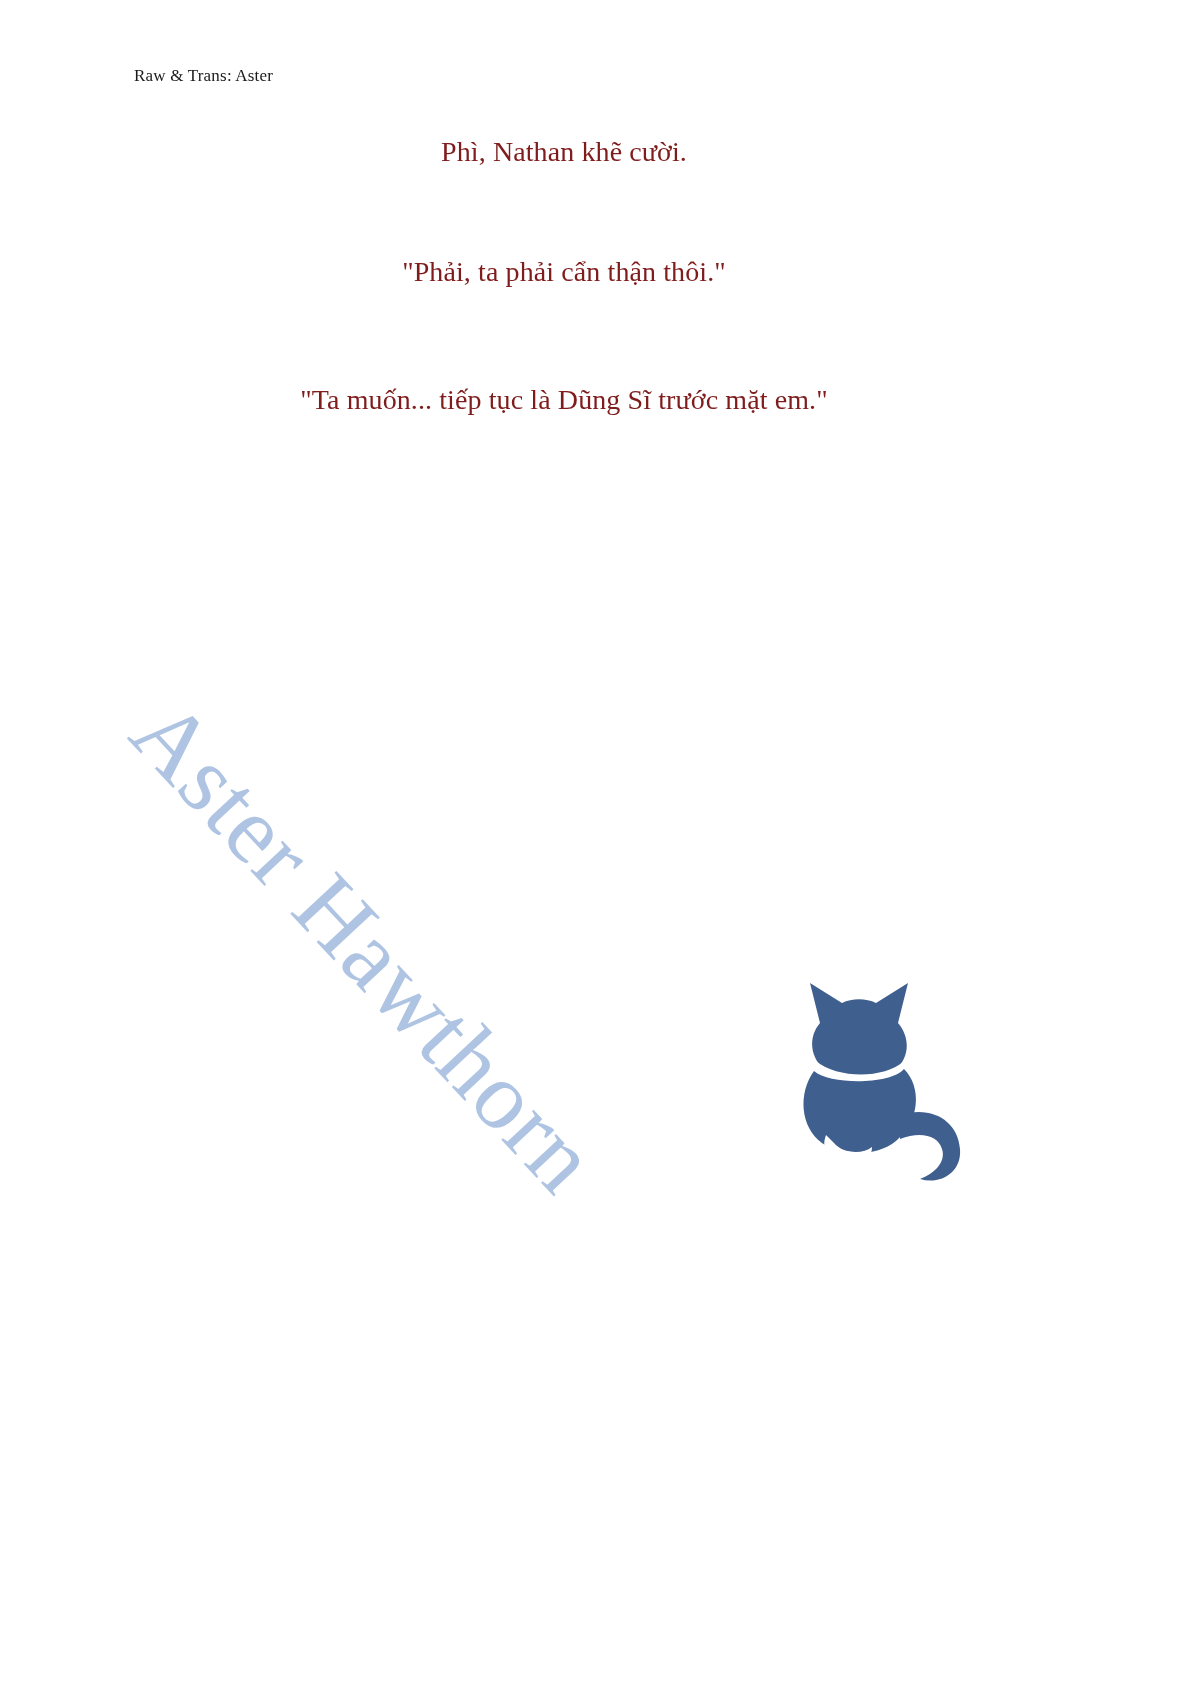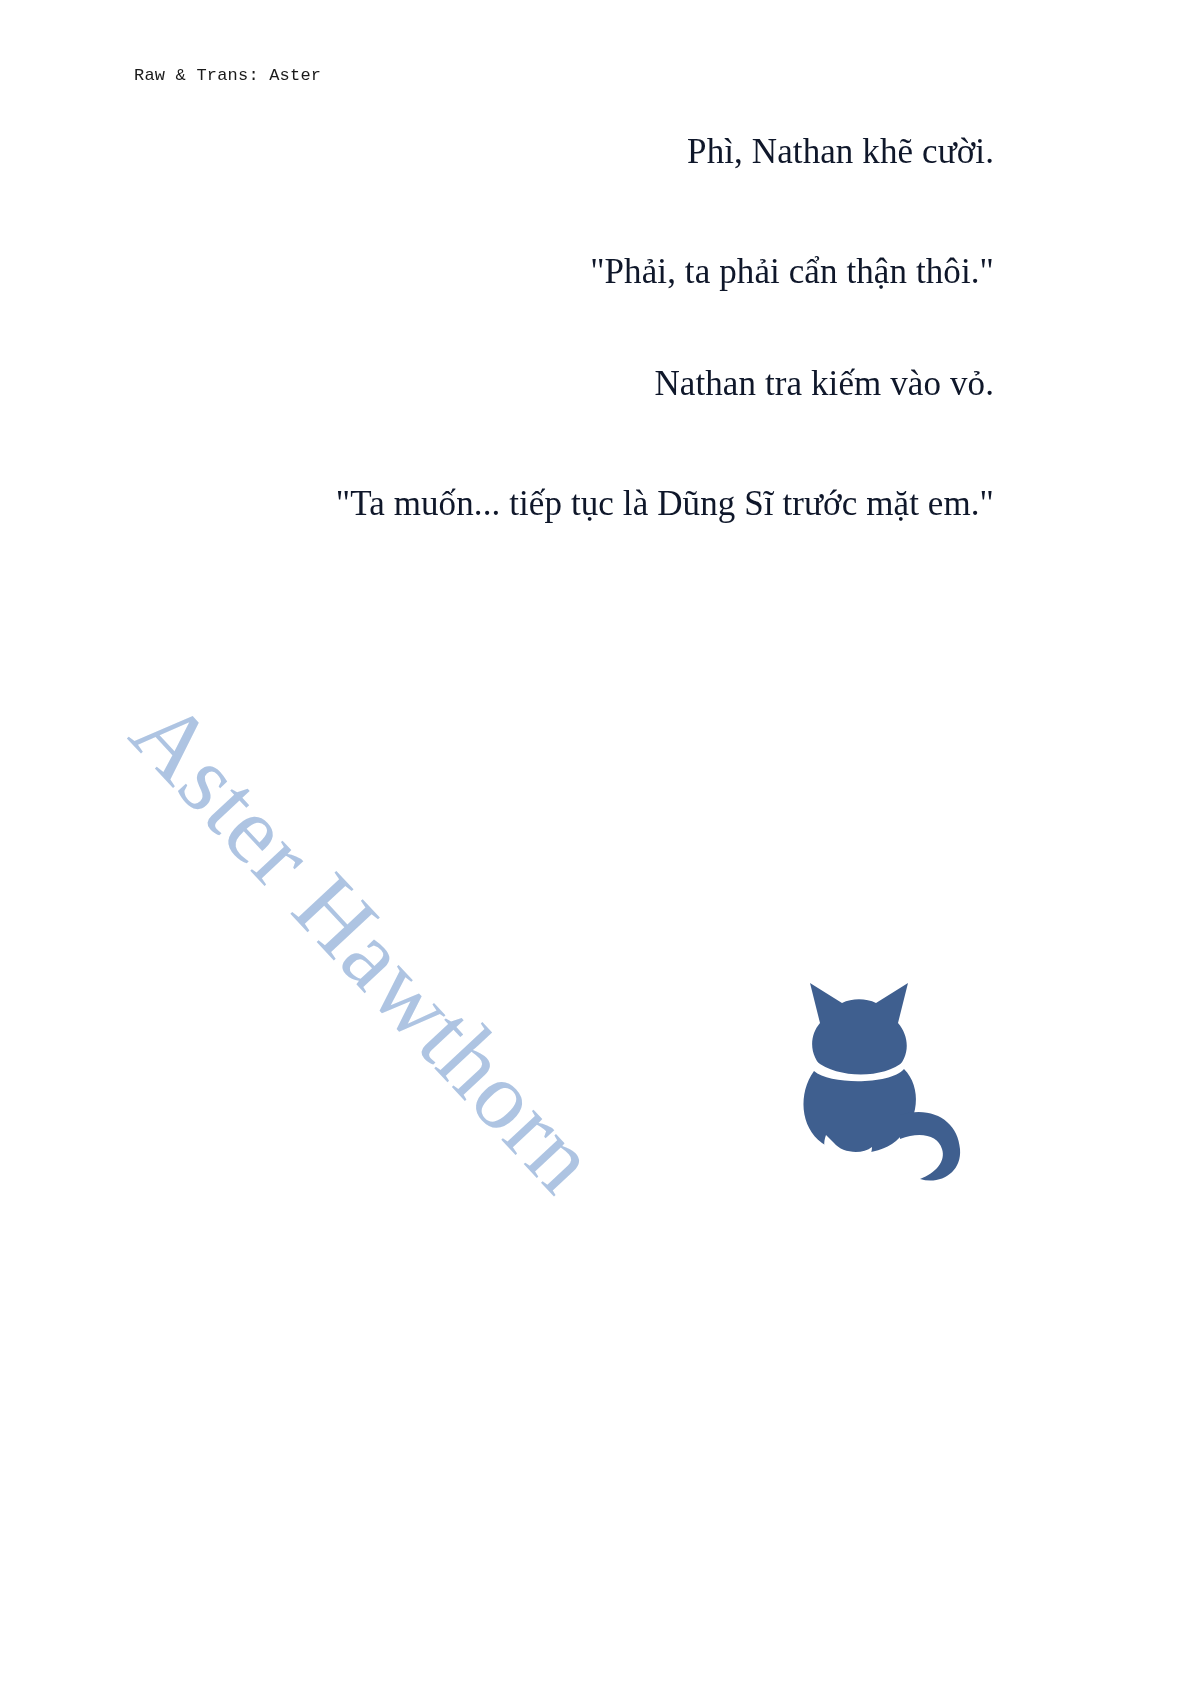--- a/index.html
+++ b/index.html
@@ -40,40 +40,40 @@
     top: 1596px;
     width: 1200px;
     height: 100px;
     background: #ffffff;
   }
 
   #credit {
     position: absolute;
     left: 134px;
     top: 66px;
-    font-family: Liberation Mono, monospace;
+    font-family: Liberation Serif, serif;
     font-size: 17px;
     color: #1a1a1a;
     letter-spacing: 0.2px;
     white-space: nowrap;
   }
 
   #content {
     position: absolute;
     left: 134px;
     top: 125px;
     width: 860px;
   }
 
   .para {
-    font-size: 35px;
+    font-size: 28px;
     line-height: 54px;
-    color: #0f172a;
+    color: #7f1d1d;
     margin: 0 0 50px 0;
-    text-align: right;
+    text-align: center;
     letter-spacing: 0.1px;
   }
   .spacer-small { height: 8px; }
 
   
   #watermark {
     position: absolute;
     left: 150px;
     top: 430px;
     width: 700px;
@@ -113,21 +113,20 @@
 <div id="page">
 
   <div id="credit">Raw &amp; Trans: Aster</div>
 
   <div id="content">
     <p class="para">Phì, Nathan khẽ cười.</p>
     <div class="spacer-small"></div>
     <div class="spacer-small"></div>
     <p class="para">"Phải, ta phải cẩn thận thôi."</p>
     <div class="spacer-small"></div>
-    <p class="para">Nathan tra kiếm vào vỏ.</p>
     <div class="spacer-small"></div>
     <div class="spacer-small"></div>
     <p class="para">"Ta muốn... tiếp tục là Dũng Sĩ trước mặt em."</p>
     <div class="spacer-small"></div>
   </div>
 
   <div id="watermark">
     <span>Aster Hawthorn</span>
   </div>
 

